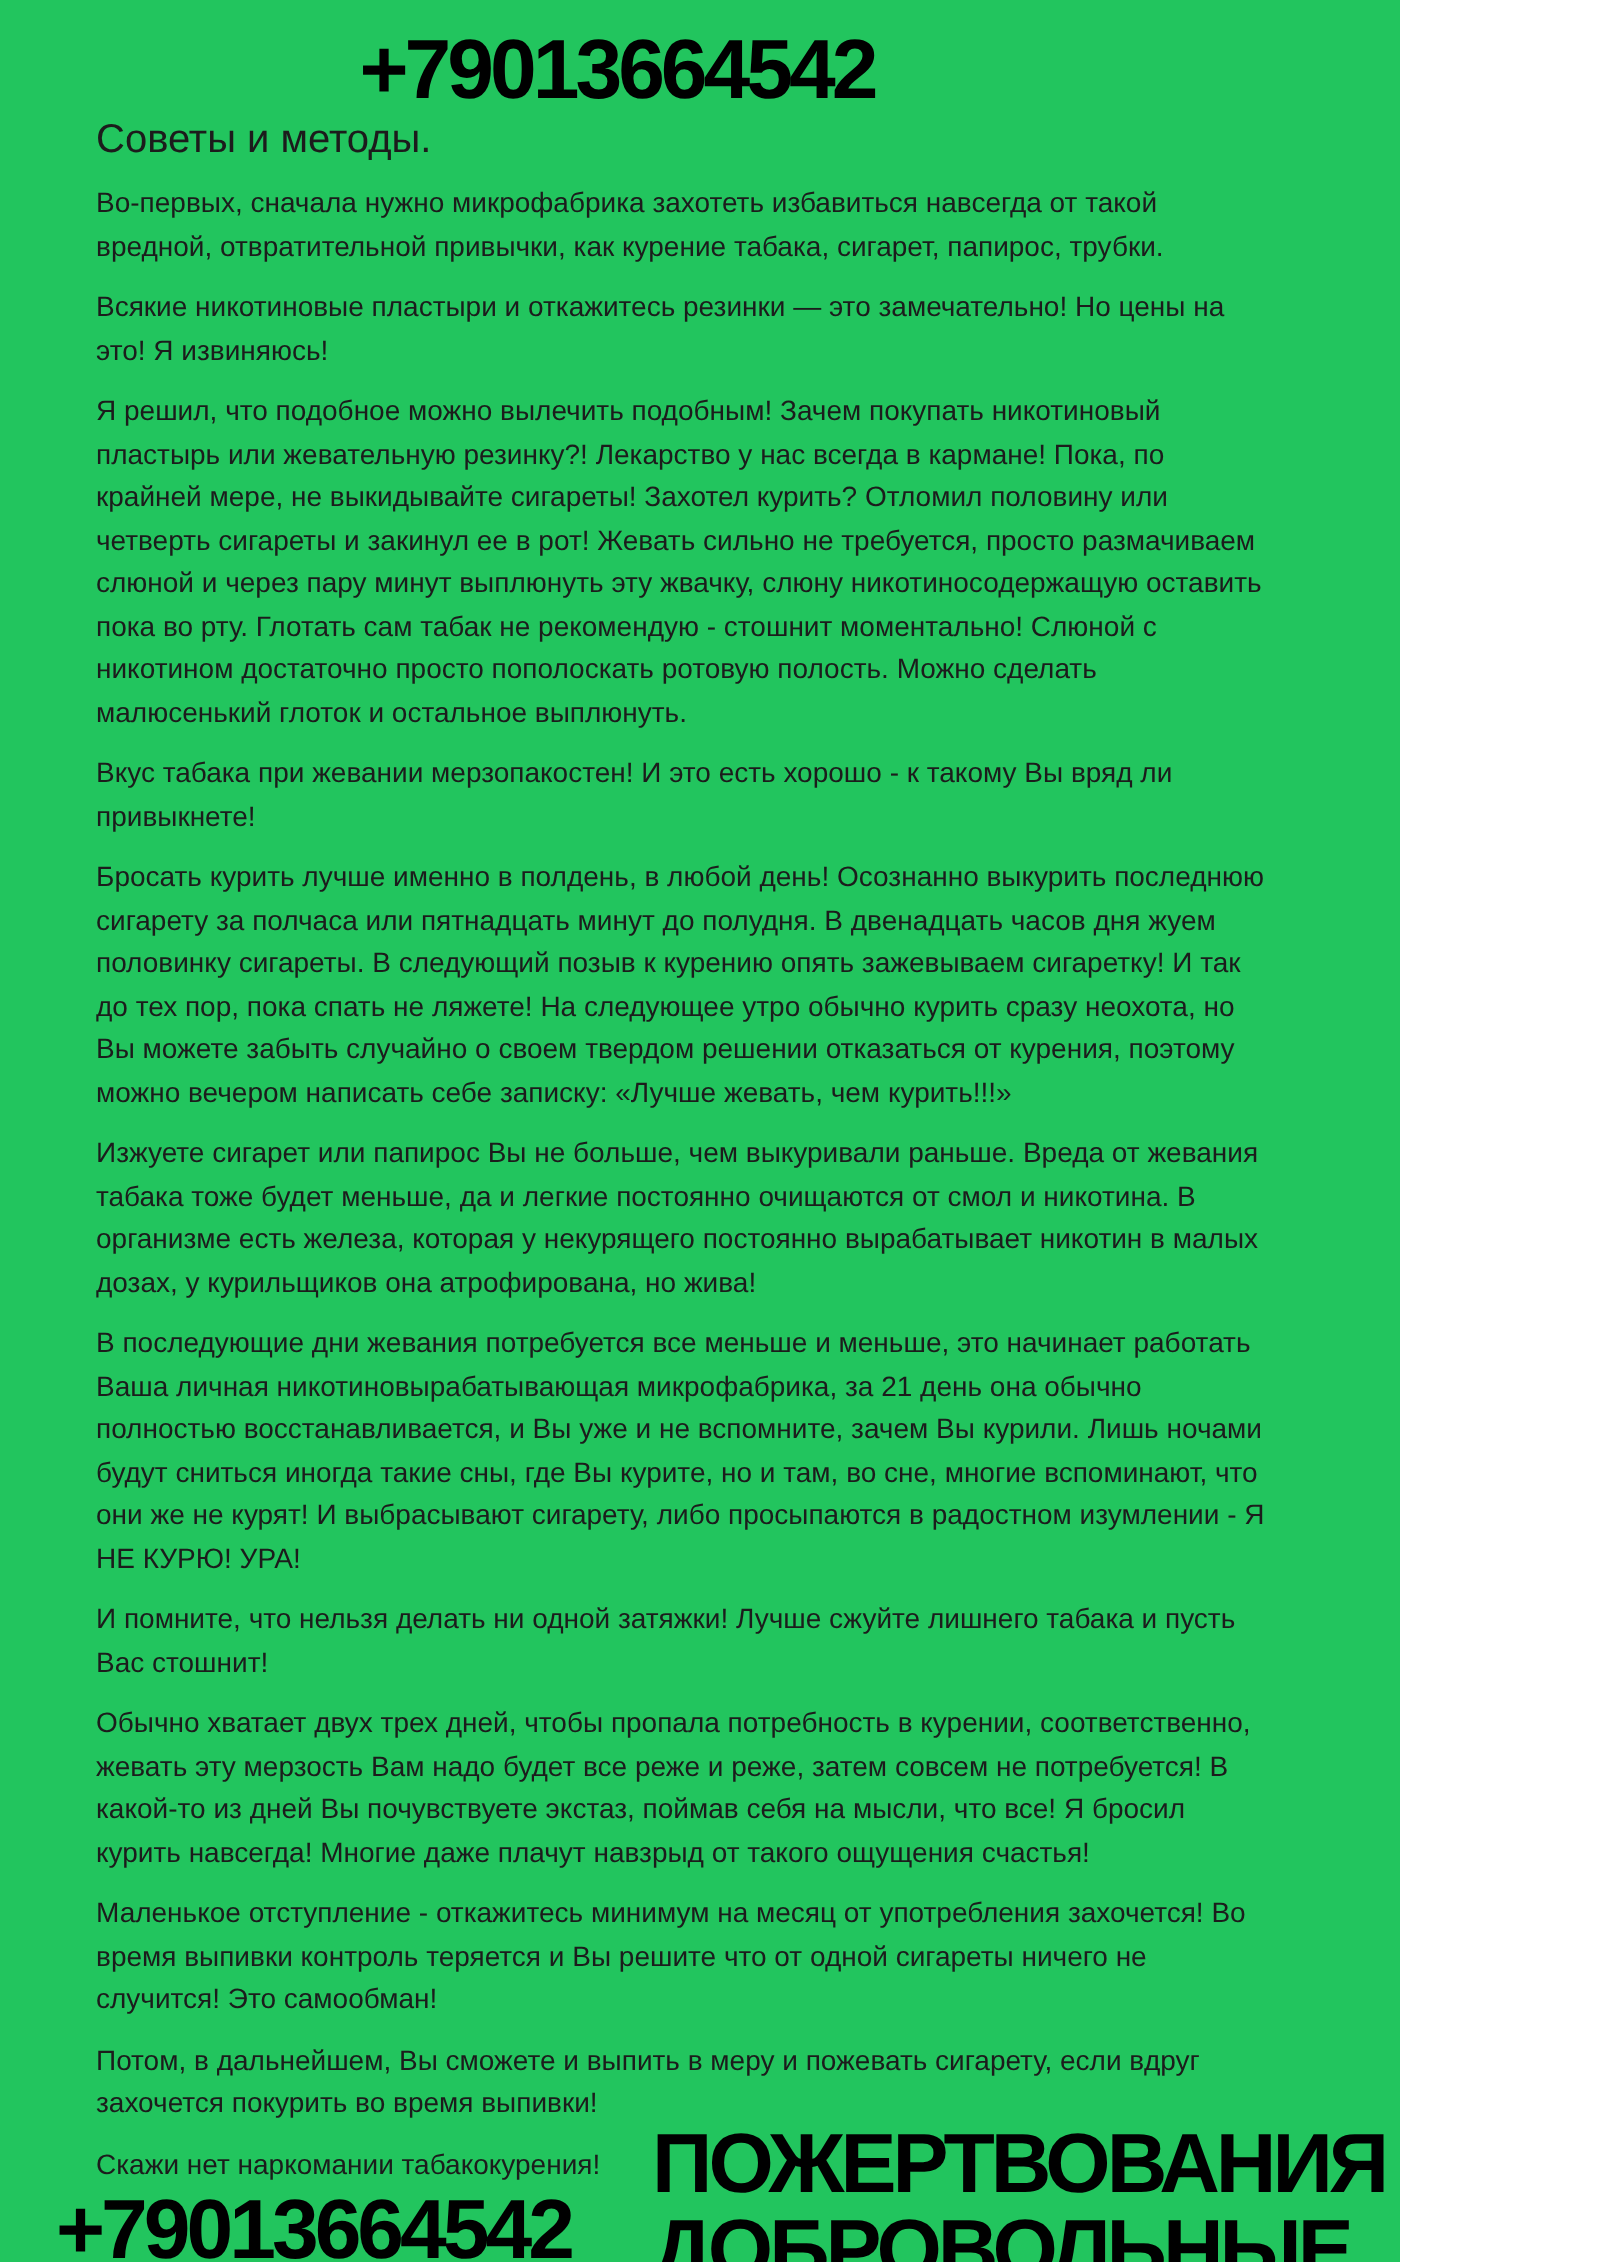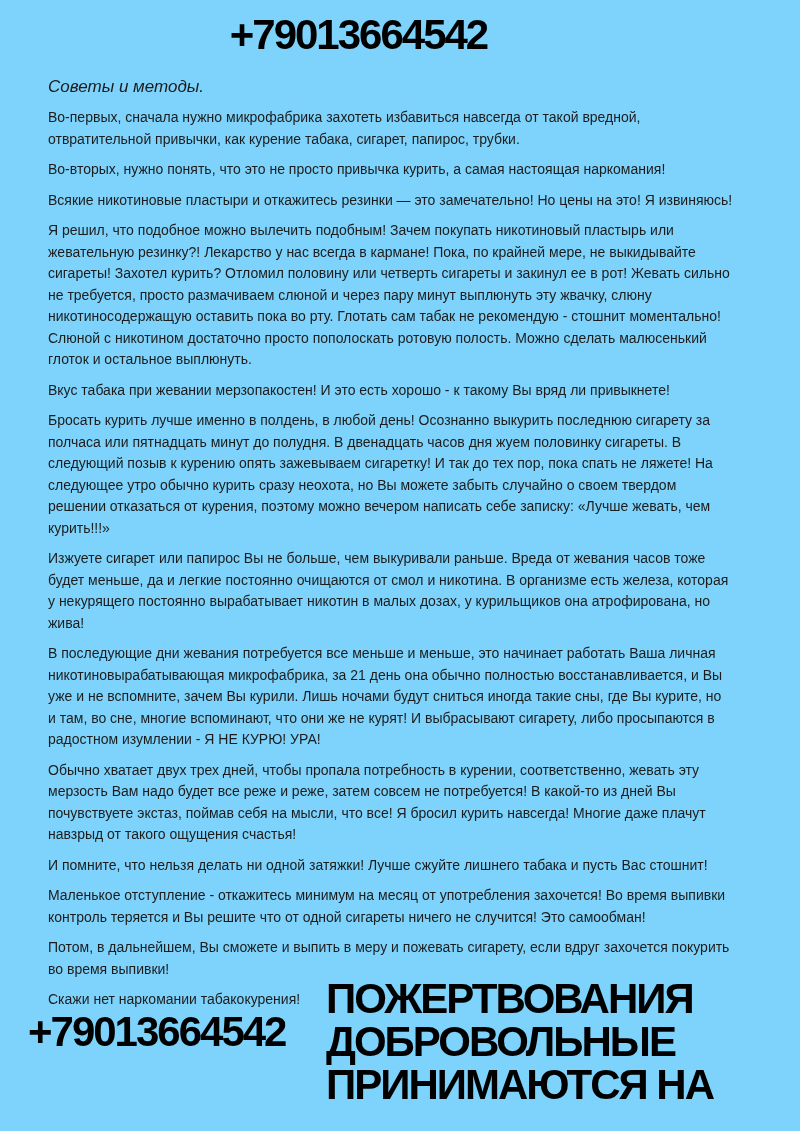--- a/index.html
+++ b/index.html
@@ -9,40 +9,39 @@
   }
   body {
     width: 800px;
     height: 1131px;
     overflow: hidden;
     font-family: "Liberation Sans", "DejaVu Sans", sans-serif;
     color: #1c1c1c;
   }
   .page {
     box-sizing: border-box;
-    width: 800px;
+    width: 700px;
     height: 1131px;
     padding: 8px 67px 0 48px;
-    background: #7dd3fc;
+    background: #22c55e;
   }
   .top-phone {
     font-size: 42px;
     font-weight: bold;
     letter-spacing: -2px;
     color: #000000;
     text-align: center;
     line-height: 46px;
     margin: 4px 0 0 0;
     transform: translateX(-32px);
   }
   .heading {
-    font-size: 17px;
+    font-size: 20px;
     line-height: 21px;
-    margin: 18px 0 10px 0;
-    font-style: italic;
+    margin: 2px 0 10px 0;
   }
   .body-text p {
     font-size: 14px;
     line-height: 21.5px;
     margin: 0 0 9px 0;
     text-align: left;
   }
   .body-text p.gap-after {
   }
   .footer {
@@ -87,29 +86,28 @@
 <body>
 
 <div class="page">
 
   <div class="top-phone">+79013664542</div>
 
   <div class="heading">Советы и методы.</div>
 
   <div class="body-text">
     <p>Во-первых, сначала нужно микрофабрика захотеть избавиться навсегда от такой вредной, отвратительной привычки, как курение табака, сигарет, папирос, трубки.</p>
-    <p>Во-вторых, нужно понять, что это не просто привычка курить, а самая настоящая наркомания!</p>
     <p>Всякие никотиновые пластыри и откажитесь резинки — это замечательно! Но цены на это! Я извиняюсь!</p>
     <p>Я решил, что подобное можно вылечить подобным! Зачем покупать никотиновый пластырь или жевательную резинку?! Лекарство у нас всегда в кармане! Пока, по крайней мере, не выкидывайте сигареты! Захотел курить? Отломил половину или четверть сигареты и закинул ее в рот! Жевать сильно не требуется, просто размачиваем слюной и через пару минут выплюнуть эту жвачку, слюну никотиносодержащую оставить пока во рту. Глотать сам табак не рекомендую - стошнит моментально! Слюной с никотином достаточно просто пополоскать ротовую полость. Можно сделать малюсенький глоток и остальное выплюнуть.</p>
     <p>Вкус табака при жевании мерзопакостен! И это есть хорошо - к такому Вы вряд ли привыкнете!</p>
     <p>Бросать курить лучше именно в полдень, в любой день! Осознанно выкурить последнюю сигарету за полчаса или пятнадцать минут до полудня. В двенадцать часов дня жуем половинку сигареты. В следующий позыв к курению опять зажевываем сигаретку! И так до тех пор, пока спать не ляжете! На следующее утро обычно курить сразу неохота, но Вы можете забыть случайно о своем твердом решении отказаться от курения, поэтому можно вечером написать себе записку: «Лучше жевать, чем курить!!!»</p>
-    <p>Изжуете сигарет или папирос Вы не больше, чем выкуривали раньше. Вреда от жевания часов тоже будет меньше, да и легкие постоянно очищаются от смол и никотина. В организме есть железа, которая у некурящего постоянно вырабатывает никотин в малых дозах, у курильщиков она атрофирована, но жива!</p>
+    <p>Изжуете сигарет или папирос Вы не больше, чем выкуривали раньше. Вреда от жевания табака тоже будет меньше, да и легкие постоянно очищаются от смол и никотина. В организме есть железа, которая у некурящего постоянно вырабатывает никотин в малых дозах, у курильщиков она атрофирована, но жива!</p>
     <p class="gap-after">В последующие дни жевания потребуется все меньше и меньше, это начинает работать Ваша личная никотиновырабатывающая микрофабрика, за 21 день она обычно полностью восстанавливается, и Вы уже и не вспомните, зачем Вы курили. Лишь ночами будут сниться иногда такие сны, где Вы курите, но и там, во сне, многие вспоминают, что они же не курят! И выбрасывают сигарету, либо просыпаются в радостном изумлении - Я НЕ КУРЮ! УРА!</p>
+    <p>И помните, что нельзя делать ни одной затяжки! Лучше сжуйте лишнего табака и пусть Вас стошнит!</p>
     <p>Обычно хватает двух трех дней, чтобы пропала потребность в курении, соответственно, жевать эту мерзость Вам надо будет все реже и реже, затем совсем не потребуется! В какой-то из дней Вы почувствуете экстаз, поймав себя на мысли, что все! Я бросил курить навсегда! Многие даже плачут навзрыд от такого ощущения счастья!</p>
-    <p>И помните, что нельзя делать ни одной затяжки! Лучше сжуйте лишнего табака и пусть Вас стошнит!</p>
     <p>Маленькое отступление - откажитесь минимум на месяц от употребления захочется! Во время выпивки контроль теряется и Вы решите что от одной сигареты ничего не случится! Это самообман!</p>
     <p>Потом, в дальнейшем, Вы сможете и выпить в меру и пожевать сигарету, если вдруг захочется покурить во время выпивки!</p>
   </div>
 
   <div class="footer">
     <div class="footer-left">
       <div class="footer-slogan">Скажи нет наркомании табакокурения!</div>
       <div class="footer-phone">+79013664542</div>
     </div>
     <div class="donation-block">

